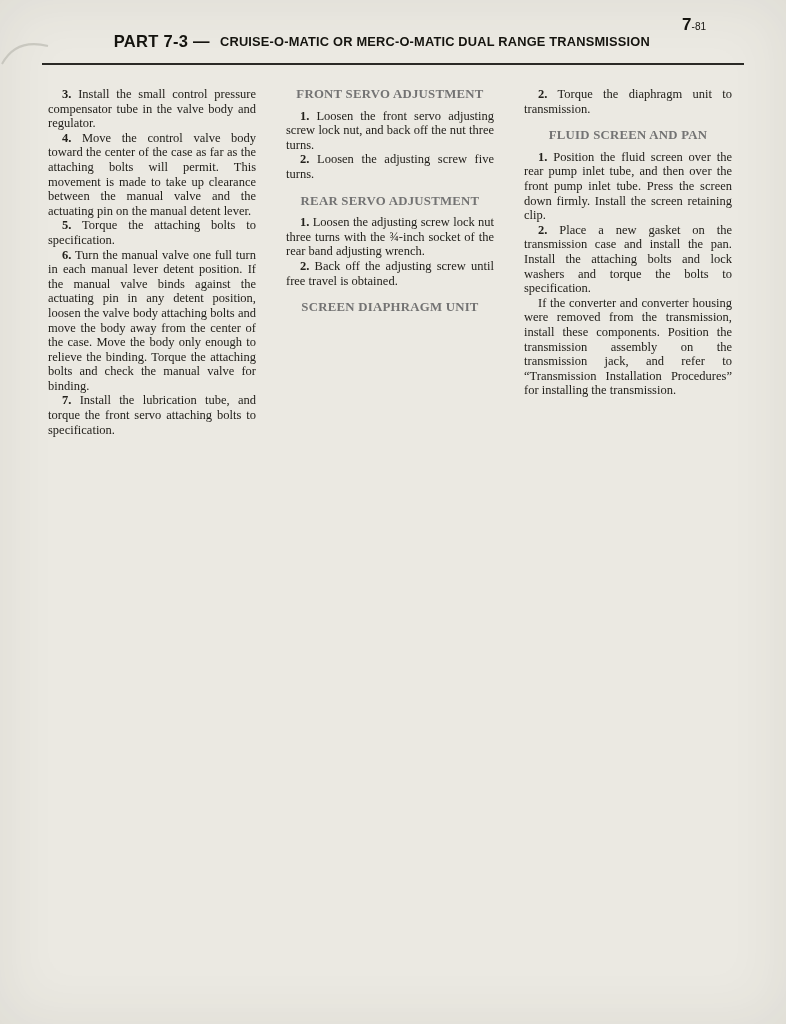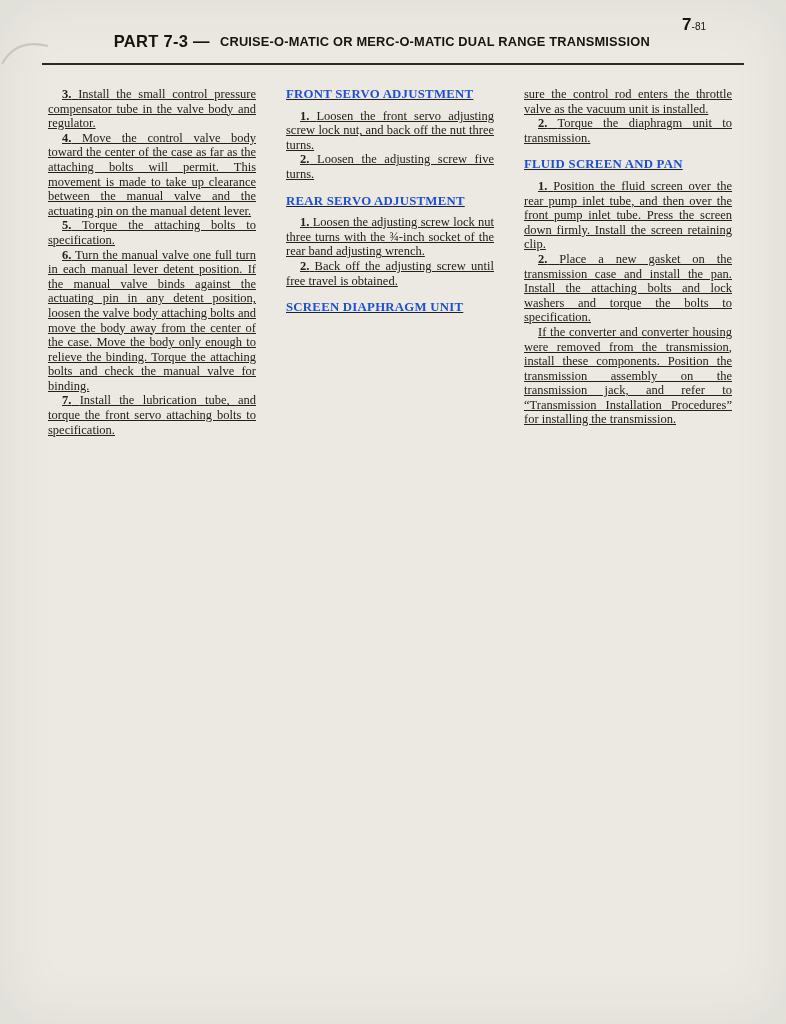--- a/index.html
+++ b/index.html
@@ -77,21 +77,20 @@
     height: 2px;
     background: #2b2a26;
     margin: 3px 42px 0 42px;
   }
   
   .columns {
     display: grid;
     grid-template-columns: 1fr 1fr 1fr;
     column-gap: 30px;
     padding: 22px 54px 0 48px;
-    text-decoration: underline;
   }
   .col {
     font-size: 12.5px;
     line-height: 14.6px;
     text-align: justify;
   }
   .para {
     margin: 0;
   }
   .para.indent {
@@ -99,22 +98,22 @@
   }
   .step-num {
     font-weight: 700;
   }
   .sec-heading {
     font-family: "Liberation Serif", serif;
     font-weight: 700;
     font-size: 12.8px;
     letter-spacing: 0.25px;
     margin: 12px 0 7px 0;
-    text-align: left;
-    color: #1d4ed8;
+    text-align: center;
+    color: #737373;
   }
   .col .sec-heading:first-child {
     margin-top: 0;
   }
 </style>
 </head>
 <body>
 
 <div class="page">
 
@@ -142,21 +141,20 @@
       <section class="col">
         <h3 class="sec-heading">FRONT SERVO ADJUSTMENT</h3>
         <p class="para indent"><b class="step-num">1.</b> <span>Loosen the front servo adjusting screw lock nut, and back off the nut three turns.</span></p>
         <p class="para indent"><b class="step-num">2.</b> <span>Loosen the adjusting screw five turns.</span></p>
         <h3 class="sec-heading">REAR SERVO ADJUSTMENT</h3>
         <p class="para indent"><b class="step-num">1.</b> <span>Loosen the adjusting screw lock nut three turns with the ¾-inch socket of the rear band adjusting wrench.</span></p>
         <p class="para indent"><b class="step-num">2.</b> <span>Back off the adjusting screw until free travel is obtained.</span></p>
         <h3 class="sec-heading">SCREEN DIAPHRAGM UNIT</h3>
       </section>
       <section class="col">
-        <p class="para"><span>sure the control rod enters the throttle valve as the vacuum unit is installed.</span></p>
         <p class="para indent"><b class="step-num">2.</b> <span>Torque the diaphragm unit to transmission.</span></p>
         <h3 class="sec-heading">FLUID SCREEN AND PAN</h3>
         <p class="para indent"><b class="step-num">1.</b> <span>Position the fluid screen over the rear pump inlet tube, and then over the front pump inlet tube. Press the screen down firmly. Install the screen retaining clip.</span></p>
         <p class="para indent"><b class="step-num">2.</b> <span>Place a new gasket on the transmission case and install the pan. Install the attaching bolts and lock washers and torque the bolts to specification.</span></p>
         <p class="para indent"><span>If the converter and converter housing were removed from the transmission, install these components. Position the transmission assembly on the transmission jack, and refer to “Transmission Installation Procedures” for installing the transmission.</span></p>
       </section>
     </main>
 
 </div>
 

